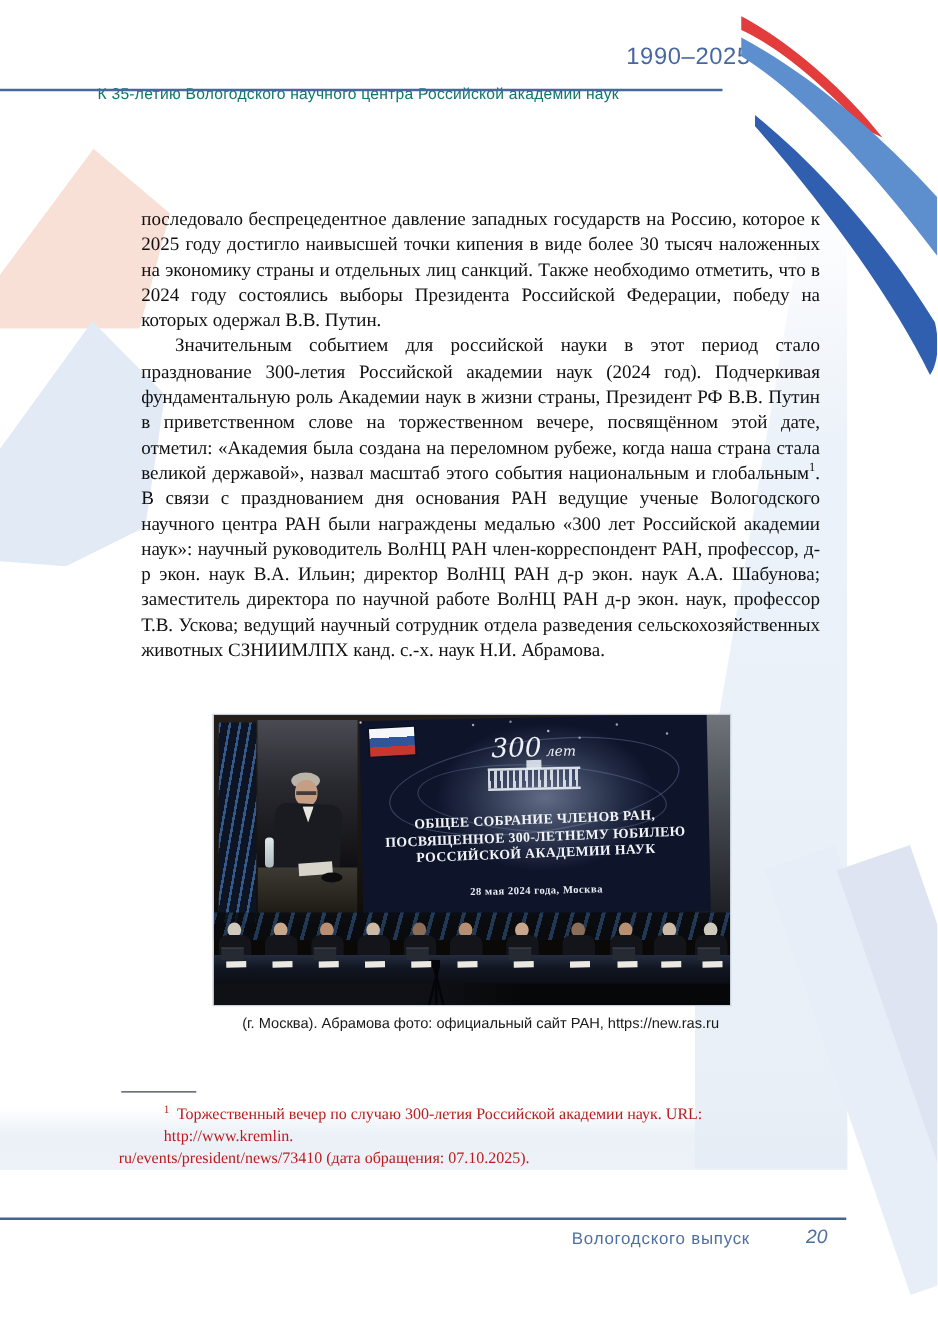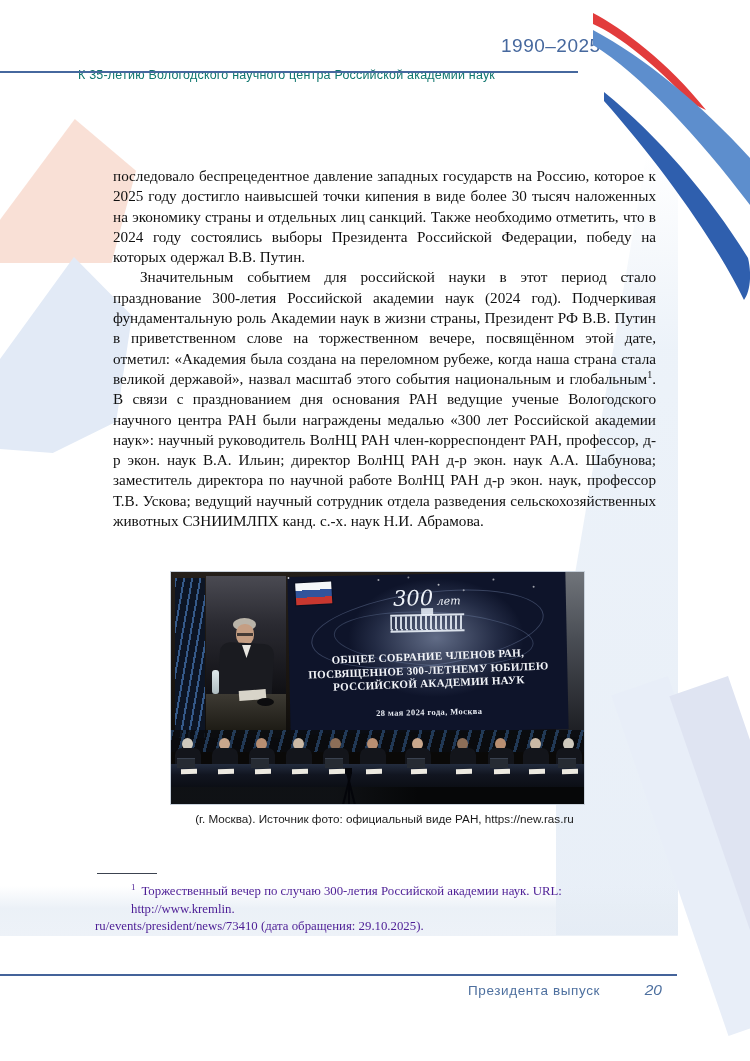--- a/index.html
+++ b/index.html
@@ -90,21 +90,21 @@
     background-image:linear-gradient(90deg,rgba(120,140,170,.08) 0 40%,rgba(0,0,0,0) 60%);}
   .tripod-head{left:172px;top:196px;width:9px;height:6px;background:#04050a;}
   .tripod-leg{position:absolute;width:2px;height:34px;background:#04050a;top:200px;}
   
   .caption{position:absolute;left:113px;top:810px;width:543px;z-index:2;text-align:center;
     font-family:"Liberation Sans",sans-serif;font-size:11.7px;line-height:17px;color:#1a1a1a;}
   .caption span{display:block;}
   
   .fn-rule{position:absolute;left:97px;top:873px;width:60px;height:1px;background:#3c4350;z-index:2;}
   .footnote{position:absolute;left:95px;top:879px;width:560px;z-index:2;
-    font-size:12.8px;line-height:17.5px;color:#4c1d95;}
+    font-size:12.8px;line-height:17.5px;color:#b91c1c;}
   .footnote .fn-l1{display:block;padding-left:36px;}
   .footnote sup{font-size:9px;margin-right:6px;}
   
   .footer-rule{position:absolute;left:0;top:974px;width:677px;height:2px;background:#44639a;z-index:2;}
   .footer-label{position:absolute;top:983px;right:150px;z-index:2;
     font-family:"Liberation Sans",sans-serif;font-size:13.5px;color:#4e709f;letter-spacing:.6px;}
   .page-number{position:absolute;top:981px;right:88px;z-index:2;
     font-family:"Liberation Sans",sans-serif;font-style:italic;font-size:15.5px;color:#4e709f;}
 </style>
 </head>
@@ -236,26 +236,26 @@
       <div class="ph laptop" style="left: 236px; top: 186px;"></div>
       <div class="ph card" style="left: 285px; top: 197px;"></div>
       <div class="ph card" style="left: 323px; top: 197px;"></div>
       <div class="ph laptop" style="left: 319px; top: 186px;"></div>
       <div class="ph card" style="left: 358px; top: 197px;"></div>
       <div class="ph card" style="left: 391px; top: 197px;"></div>
       <div class="ph laptop" style="left: 387px; top: 186px;"></div>
     </div>
 
   <div class="caption">
-    <span>(г. Москва). Источник фото: официальный виде РАН, https://new.ras.ru</span>
+    <span>(г. Москва). Абрамова фото: официальный сайт РАН, https://new.ras.ru</span>
   </div>
 
   <div class="fn-rule"></div>
   <div class="footnote">
     <span class="fn-l1"><sup>1</sup><span>Торжественный вечер по случаю 300-летия Российской академии наук. URL: http://www.kremlin.</span></span>
-    <span>ru/events/president/news/73410 (дата обращения: 29.10.2025).</span>
+    <span>ru/events/president/news/73410 (дата обращения: 07.10.2025).</span>
   </div>
 
   <div class="footer-rule"></div>
-  <div class="footer-label">Президента выпуск</div>
+  <div class="footer-label">Вологодского выпуск</div>
   <div class="page-number">20</div>
 
 </div>
 
 </body></html>

